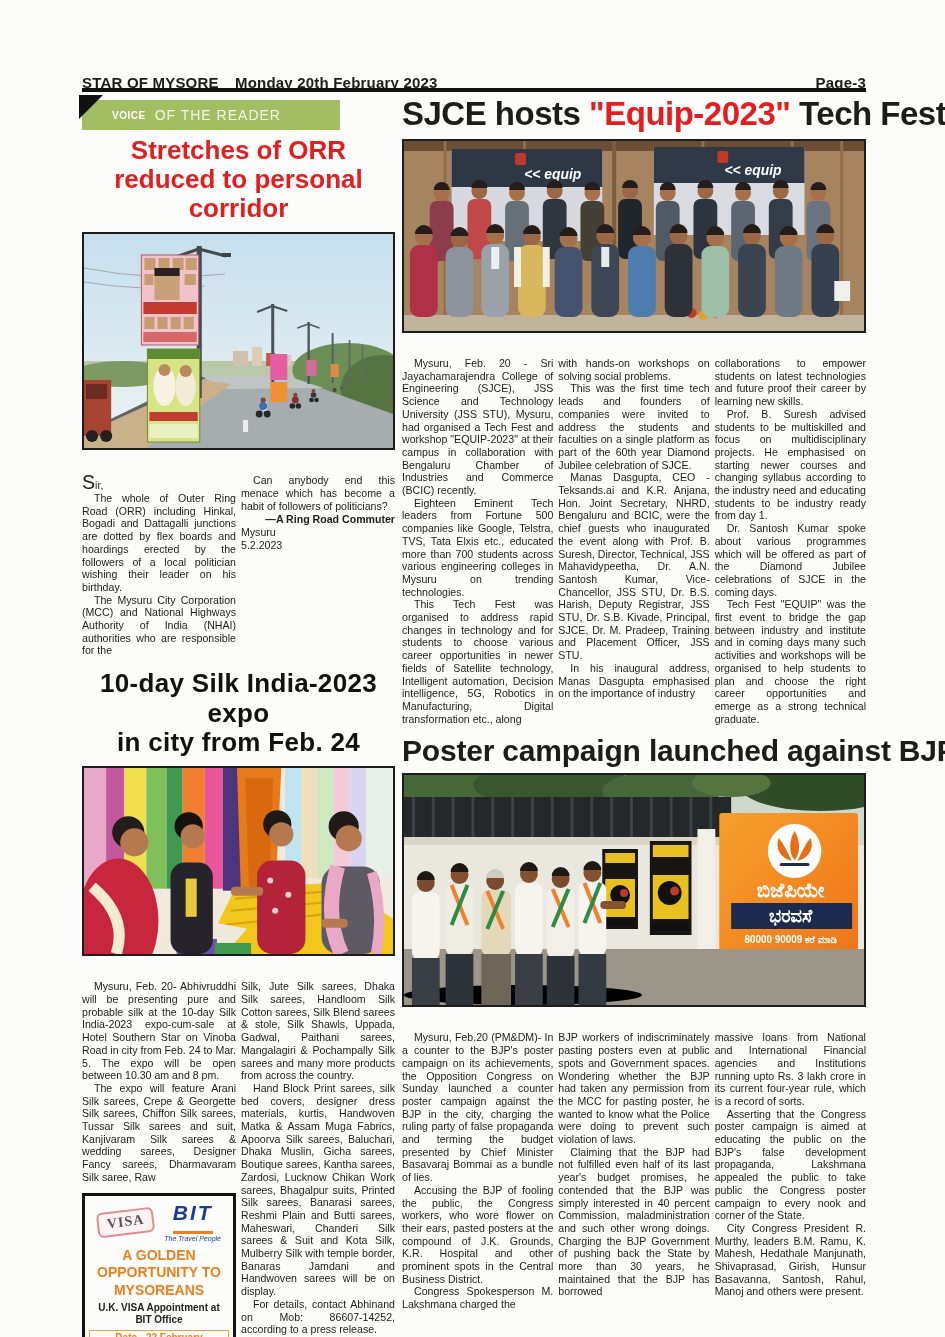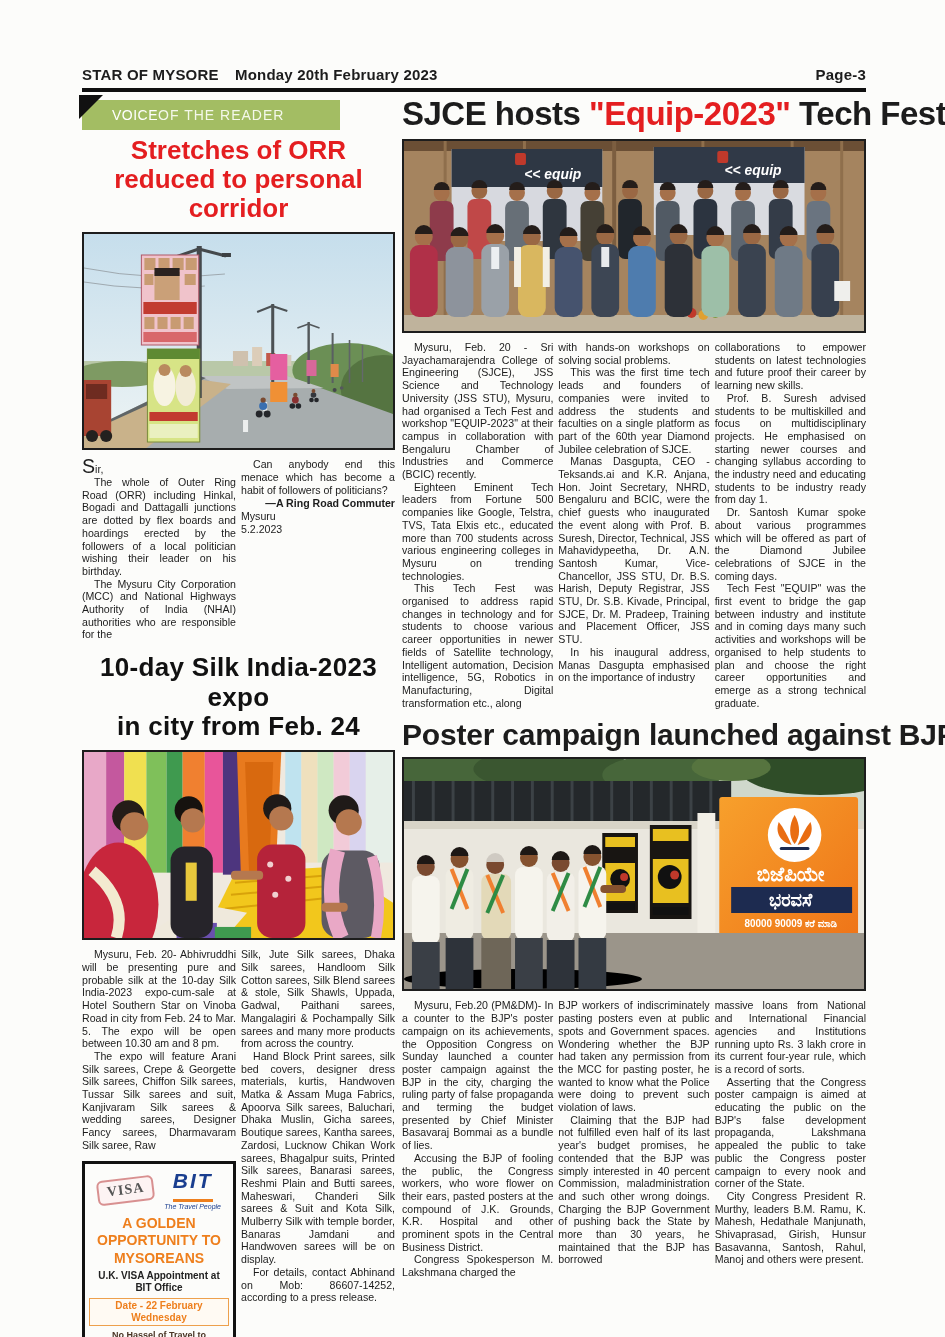--- a/index.html
+++ b/index.html
@@ -2,47 +2,47 @@
 <html><head>
 <meta charset="utf-8">
 <style>
   html,body { margin:0; padding:0; background:#e9e9e6; }
   .page {
     position:relative; width:945px; height:1337px; margin:0 auto;
     background:#fcfcfa; overflow:hidden; color:#1c1c1c;
     font-family:"Liberation Sans", sans-serif;
   }
   
-  .masthead { position:absolute; left:82px; top:66px; width:784px; display:flex; align-items:flex-end; font-weight:bold; font-size:15px; letter-spacing:.2px; }
+  .masthead { position:absolute; left:82px; top:74px; width:784px; display:flex; align-items:flex-end; font-weight:bold; font-size:15px; letter-spacing:.2px; }
   .m-name { width:153px; }
   .m-date { flex:1; text-align:left; }
   .m-page { margin-left:auto; }
   .rule { position:absolute; left:82px; top:88px; width:784px; height:4px; background:#101010; }
 
   
   .left-region { position:absolute; left:82px; top:100px; width:313px; }
   .right-region { position:absolute; left:402px; top:97px; width:464px; }
 
   
   .voice-banner { position:relative; width:258px; height:30px; background:#a3bd63; color:#fff; display:flex; align-items:center; padding-left:30px; box-sizing:border-box; margin-bottom:4px; }
   .voice-banner::before { content:""; position:absolute; left:-3px; top:-5px; width:0; height:0; border-top:24px solid #111; border-right:24px solid transparent; }
-  .voice-word { font-size:14px; font-weight:normal; letter-spacing:.5px; }
+  .voice-word { font-size:10px; font-weight:bold; letter-spacing:.5px; margin-right:9px; }
   .voice-rest { font-size:14px; font-weight:400; letter-spacing:1px; color:#f4f8ea; }
 
   .voice-headline { color:#e41e20; font-size:26px; font-weight:bold; text-align:center; line-height:1.12; margin:6px 2px 9px; }
 
   .photo { border:2px solid #1d1d1d; overflow:hidden; background:#0ea5e9; }
   .photo svg { display:block; width:100%; height:100%; }
   .photo-orr { height:214px; }
   .photo-silk { height:186px; }
   .photo-sjce { height:190px; }
   .photo-poster { height:230px; }
 
   
-  .cols { display:flex; gap:5px; text-align:justify; font-size:10.6px; line-height:1.2; margin-top:8px;justify-content:center; }
+  .cols { display:flex; gap:5px; text-align:justify; font-size:10.6px; line-height:1.2; margin-top:24px;justify-content:center; }
   .col { flex:1; min-width:0; }
   .para { margin:0; text-indent:12px; }
   .noind { text-indent:0; }
   .salutation { margin:0; text-indent:0; }
   .salutation::first-letter { font-size:1.85em; line-height:.9; }
   .sig-name { font-weight:bold; text-align:right; margin:1px 0 0; }
   .sig-line { margin:0; }
 
   .silk-headline, .sub-headline { font-size:26px; font-weight:bold; text-align:center; line-height:1.13; margin:12px 0 9px; color:#111; letter-spacing:.3px; }
 

